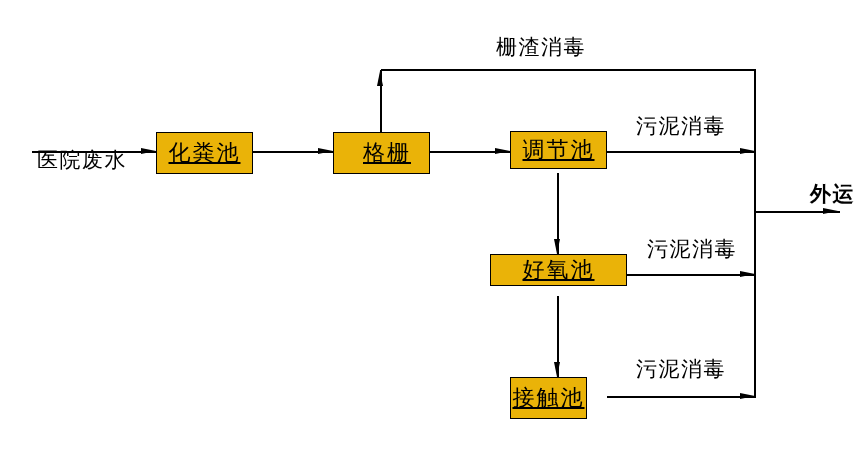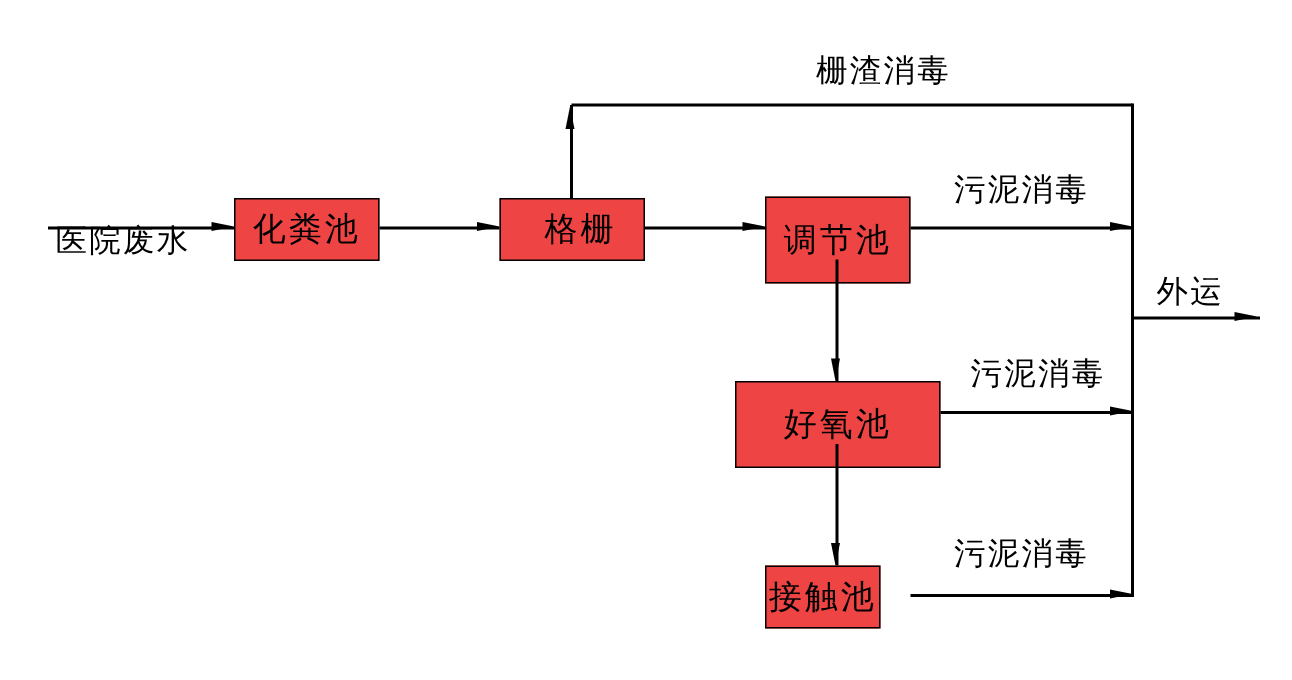--- a/index.html
+++ b/index.html
@@ -9,28 +9,29 @@
     width: 861px;
     height: 453px;
     background: #ffffff;
     color: #000000;
     font-family: "Liberation Serif", "DejaVu Serif", serif;
     overflow: hidden;
   }
   .box {
     position: absolute;
     border: 1.8px solid #000000;
-    background: #ef4444;
+    background: #eab308;
     display: flex;
     align-items: center;
     justify-content: center;
     font-size: 22px;
     letter-spacing: 2px;
     line-height: 1;
     white-space: nowrap;
+    text-decoration: underline;
   }
   .lbl {
     position: absolute;
     font-size: 21px;
     letter-spacing: 1.5px;
     line-height: 1;
     white-space: nowrap;
   }
   .hl { position: absolute; height: 1.5px; background: #000000; }
   .vl { position: absolute; width: 1.5px; background: #000000; }
@@ -51,30 +52,30 @@
     border-top: 15px solid #000000;
   }
 </style>
 </head>
 <body>
 
 <div class="canvas">
 
   <div class="box" style="left:156px; top:132px; width:97px; height:42px;">化粪池</div>
   <div class="box" style="left:333px; top:132px; width:97px; height:42px;padding-left:11px;">格栅</div>
-  <div class="box" style="left:510px; top:131px; width:97px; height:58px;">调节池</div>
-  <div class="box" style="left:490px; top:254px; width:137px; height:58px;">好氧池</div>
+  <div class="box" style="left:510px; top:131px; width:97px; height:38px;">调节池</div>
+  <div class="box" style="left:490px; top:254px; width:137px; height:32px;">好氧池</div>
   <div class="box" style="left:510px; top:377px; width:77px; height:42px;">接触池</div>
 
   <div class="lbl" style="left:37px; top:122px;margin-top:28px;">医院废水</div>
-  <div class="lbl" style="left:496px; top:37px;margin-left:48px;">栅渣消毒</div>
+  <div class="lbl" style="left:496px; top:37px;">栅渣消毒</div>
   <div class="lbl" style="left:636px; top:116px;">污泥消毒</div>
   <div class="lbl" style="left:647px; top:239px;">污泥消毒</div>
   <div class="lbl" style="left:636px; top:359px;">污泥消毒</div>
-  <div class="lbl" style="left:771px; top:184px;">外运</div>
+  <div class="lbl" style="left:810px; top:184px;font-weight:bold;">外运</div>
 
   <div class="hl" style="left:32px; top:151px; width:124px;"></div>
   <div class="ar right" style="left:141px; top:148px;"></div>
 
   <div class="hl" style="left:253px; top:151px; width:80px;"></div>
   <div class="ar right" style="left:318px; top:148px;"></div>
 
   <div class="hl" style="left:430px; top:151px; width:80px;"></div>
   <div class="ar right" style="left:495px; top:148px;"></div>
 

